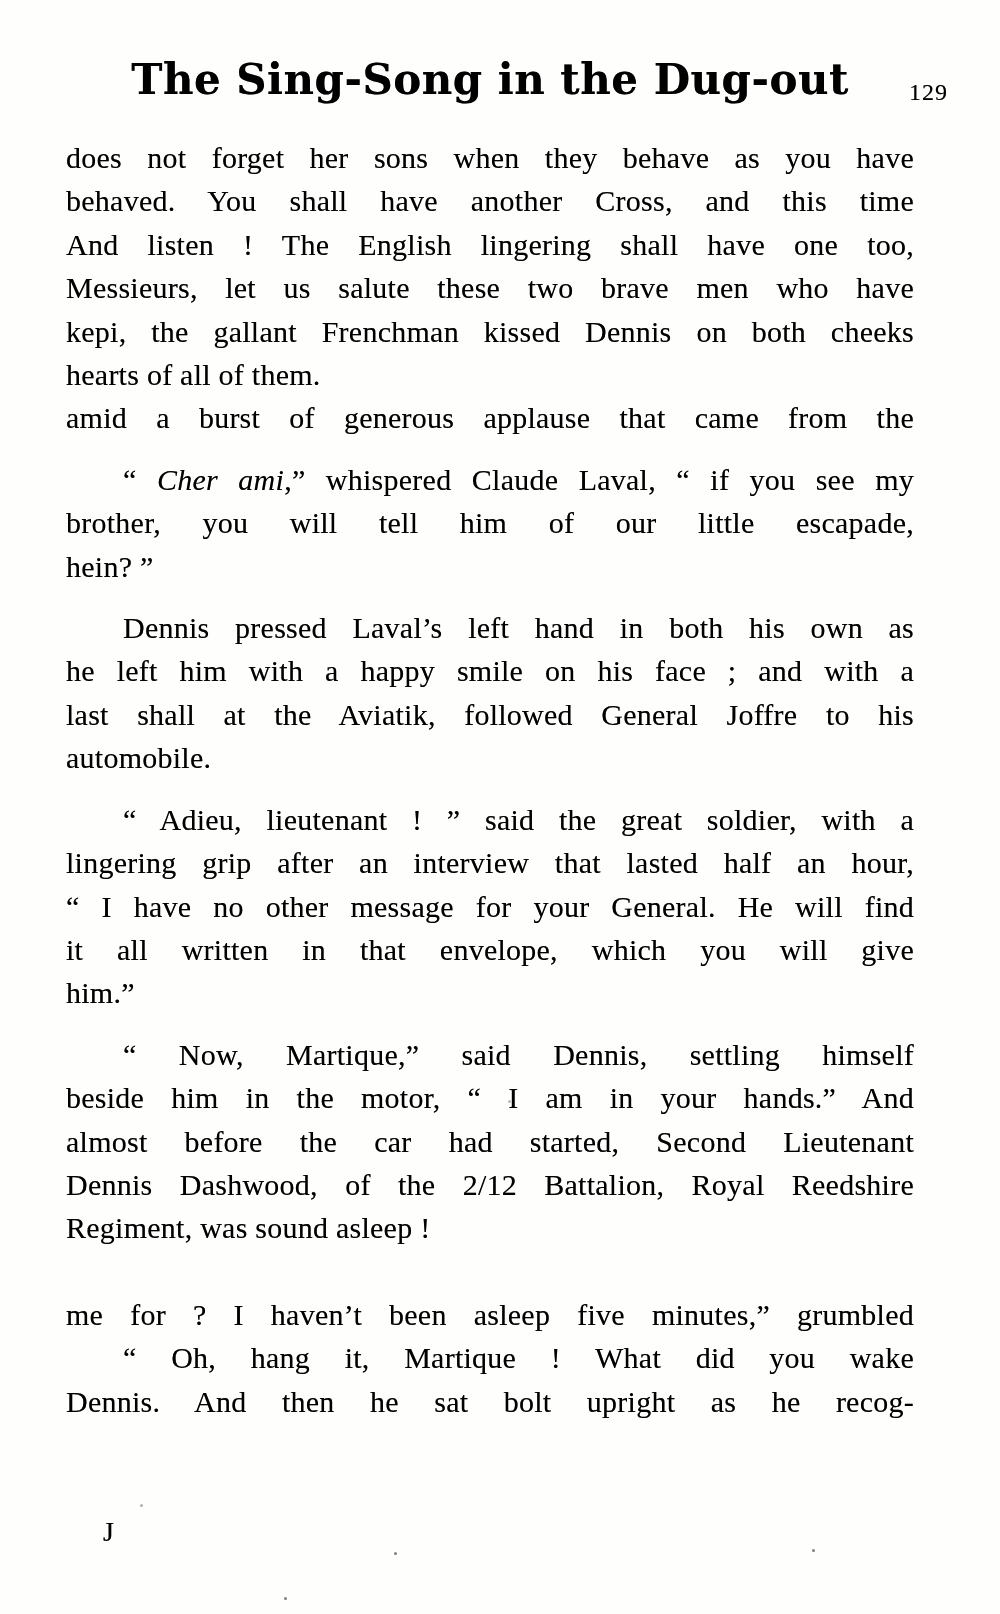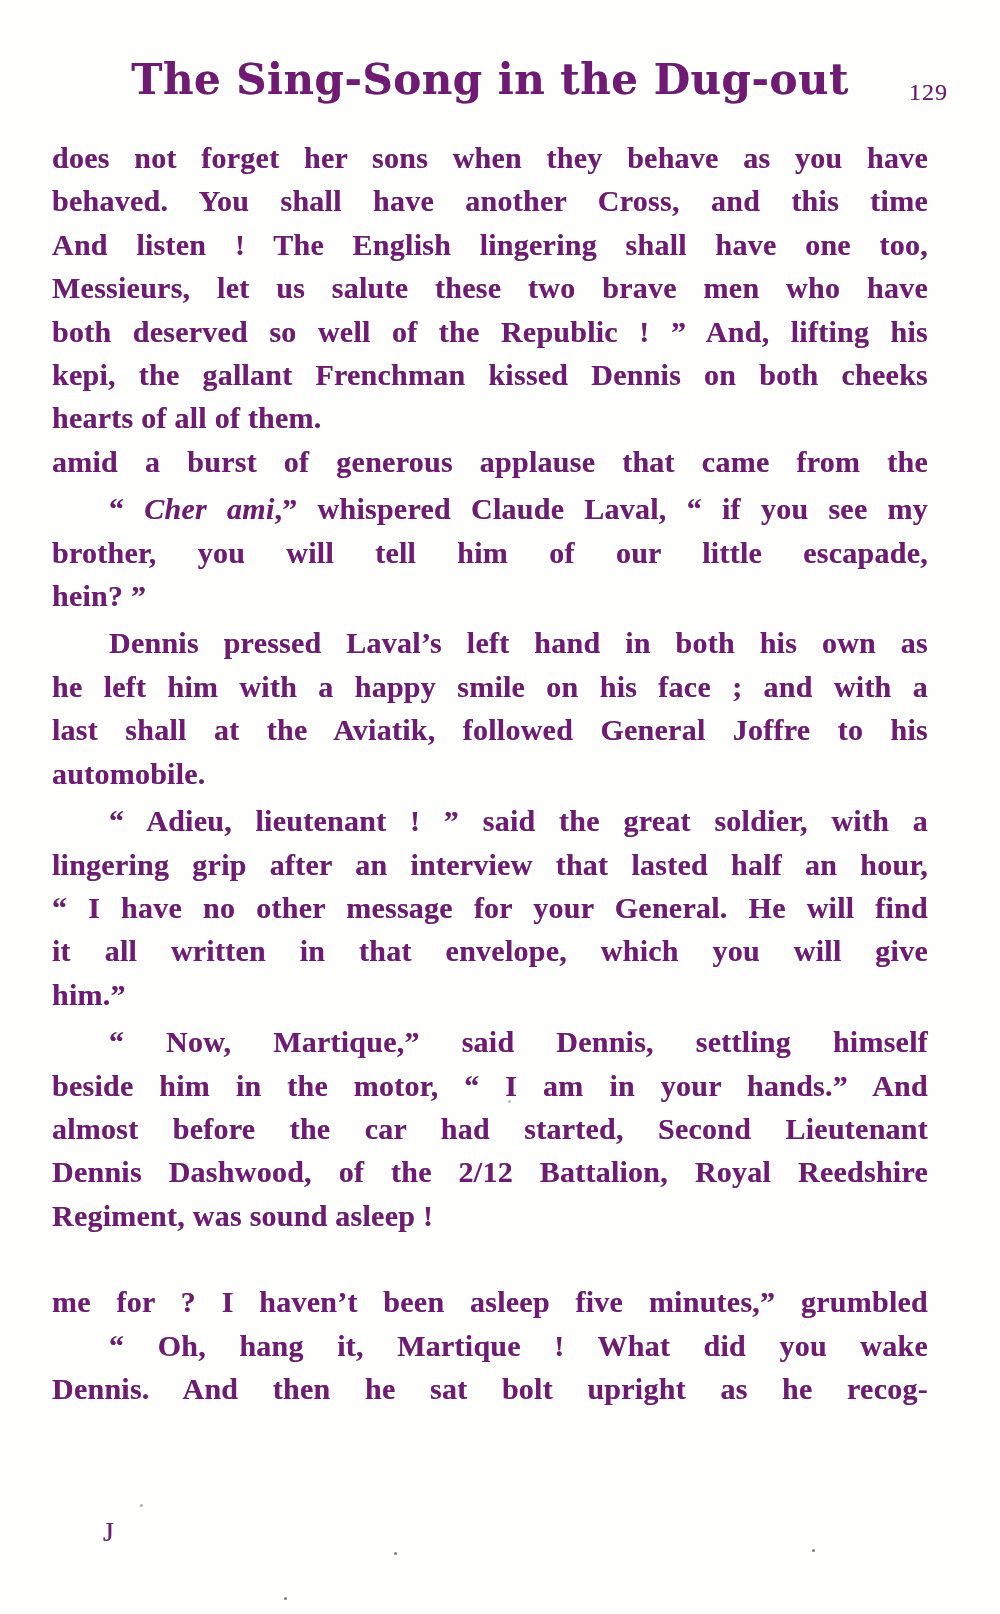--- a/index.html
+++ b/index.html
@@ -6,21 +6,21 @@
     margin: 0;
     padding: 0;
     background: #ffffff;
   }
   .page {
     position: relative;
     width: 1000px;
     height: 1614px;
     background: #fefefd;
     overflow: hidden;
-    color: #701a75;
+    color: #000000;
     font-family: "Liberation Serif", "DejaVu Serif", serif;
   }
   .header {
     position: relative;
     margin: 48px 68px 0 48px;
     height: 64px;
   }
   .header h1 {
     margin: 0;
     text-align: center;
@@ -40,21 +40,21 @@
     letter-spacing: 1px;
     text-shadow: 0 0 0.4px rgba(0,0,0,0.5);
   }
   .text-block {
     margin: 24px 68px 0 48px;
     font-size: 30px;
     line-height: 43.4px;
     letter-spacing: 0.25px;
     text-shadow: 0 0 0.5px rgba(0,0,0,0.45);
   }
-  .paragraph { margin: 4px; font-weight: bold; }
+  .paragraph { margin: 18px; }
   .paragraph.section-break { margin-top: 43px; }
   .line {
     text-align: justify;
     text-align-last: justify;
     white-space: normal;
   }
   .line.last { text-align-last: left; }
   .line.indent { padding-left: 57px; }
   .line i { font-style: italic; }
   .signature {
@@ -83,21 +83,20 @@
     <h1>The Sing-Song in the Dug-out</h1>
     <span class="folio">129</span>
   </header>
 
   <main class="text-block" id="text-block">
       <div class="paragraph">
         <div class="line">does not forget her sons when they behave as you have</div>
         <div class="line">behaved.  You shall have another Cross, and this time</div>
         <div class="line">And listen !  The English lingering shall have one too,</div>
         <div class="line">Messieurs, let us salute these two brave men who have</div>
-        <div class="line">both deserved so well of the Republic ! ”  And, lifting his</div>
         <div class="line">kepi, the gallant Frenchman kissed Dennis on both cheeks</div>
         <div class="line last">hearts of all of them.</div>
         <div class="line">amid a burst of generous applause that came from the</div>
       </div>
       <div class="paragraph">
         <div class="line indent">“ <i>Cher ami</i>,” whispered Claude Laval, “ if you see my</div>
         <div class="line">brother, you will tell him of our little escapade,</div>
         <div class="line last">hein? ”</div>
       </div>
       <div class="paragraph">

